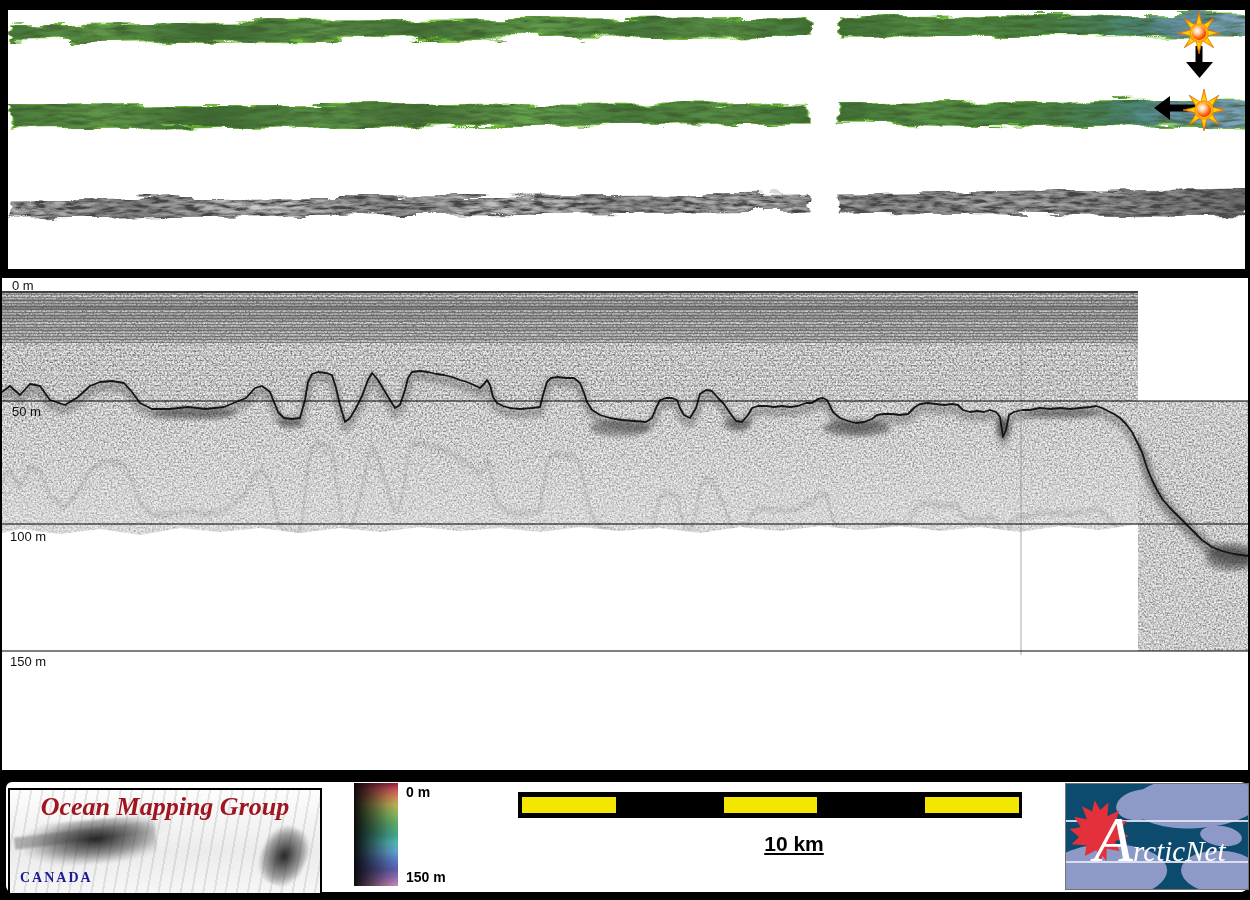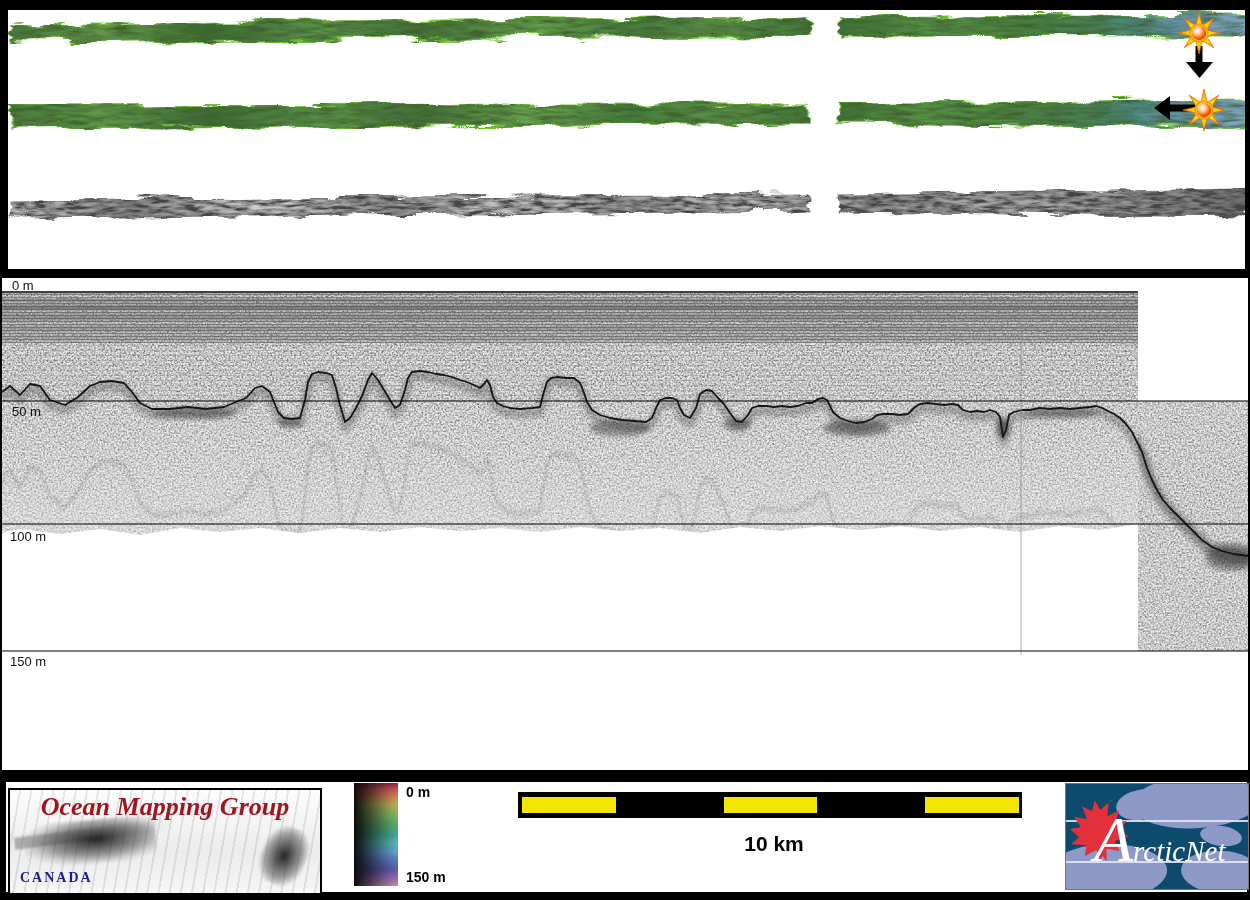--- a/index.html
+++ b/index.html
@@ -1,21 +1,21 @@
 <!DOCTYPE html>
 <html><head>
 <meta charset="utf-8">
 <style>
   html,body{margin:0;padding:0;}
   body{width:1250px;height:900px;background:#000;position:relative;overflow:hidden;
        font-family:"Liberation Sans",sans-serif;}
   .panel{position:absolute;background:#fff;}
   #top-panel{left:8px;top:10px;width:1237px;height:259px;}
   #mid-panel{left:2px;top:278px;width:1246px;height:492px;}
-  #bottom-panel{left:6px;top:782px;width:1241px;height:110px;}
+  #bottom-panel{left:6px;top:782px;width:1241px;height:110px;border-radius:6px;}
   svg{display:block;}
 
   
   .omg-box{position:absolute;left:2px;top:6px;width:310px;height:103px;border:2px solid #000;
            background:linear-gradient(180deg,#fdfdfd,#ececec 60%,#f6f6f6);overflow:hidden;}
   .omg-streaks{position:absolute;inset:0;
      background:repeating-linear-gradient(100deg,transparent 0 9px,rgba(140,140,140,.20) 9px 11px);}
   .omg-blob-left{position:absolute;left:14px;top:30px;width:132px;height:44px;transform:rotate(-5deg);
      background:radial-gradient(ellipse at 55% 45%,rgba(15,15,15,.9),rgba(60,60,60,.5) 45%,rgba(120,120,120,.22) 65%,transparent 78%);
      filter:blur(1px);}
@@ -34,22 +34,22 @@
   .colorbar{position:absolute;left:348px;top:1px;width:44px;height:103px;
      background:
       linear-gradient(to right,rgba(5,5,5,.95),rgba(10,10,10,.55) 40%,rgba(20,20,20,.18) 75%,rgba(0,0,0,0) 95%),
       linear-gradient(to bottom,#8c2430 0%,#c4505a 6%,#cf7e52 13%,#b9ad57 21%,#86b35c 30%,#57a868 40%,#41a389 50%,#4fb3b3 58%,#5e9ecb 67%,#5672c0 76%,#5b5aab 84%,#8766ae 91%,#b37cb3 97%,#c08cb0 100%);}
   .cb-label-top{position:absolute;left:400px;top:2px;font-weight:bold;font-size:14px;color:#000;}
   .cb-label-bottom{position:absolute;left:400px;top:87px;font-weight:bold;font-size:14px;color:#000;}
 
   .scalebar{position:absolute;left:512px;top:10px;width:504px;height:26px;background:#000;display:flex;}
   .sb-cell{flex:1;position:relative;}
   .sb-yellow{position:absolute;top:5px;bottom:5px;left:4px;right:3px;background:#f3e600;}
-  .sb-label{position:absolute;left:516px;top:50px;width:504px;text-align:center;
-     font-weight:bold;font-size:21px;color:#000;}
+  .sb-label{position:absolute;left:536px;top:50px;width:504px;text-align:center;
+     font-weight:bold;font-size:21px;color:#000;text-decoration:underline;}
 
   .an-logo{position:absolute;left:1059px;top:1px;width:182px;height:105px;background:#0c4a6e;
      overflow:hidden;border:1px solid #737373;}
   .an-land{position:absolute;background:#8d99c6;}
   .an-l1{top:-8px;right:-12px;width:125px;height:52px;border-radius:45% 55% 50% 50%;transform:rotate(-4deg);}
   .an-l2{top:6px;left:50px;width:48px;height:30px;border-radius:50% 50% 40% 60%;transform:rotate(-14deg);}
   .an-l3{bottom:-10px;left:-14px;width:115px;height:55px;border-radius:55% 45% 60% 40%;transform:rotate(3deg);}
   .an-l4{bottom:-4px;right:-8px;width:75px;height:42px;border-radius:50% 50% 40% 60%;}
   .an-l5{top:42px;right:6px;width:42px;height:20px;border-radius:50%;transform:rotate(8deg);}
   .an-line{position:absolute;left:0;width:100%;height:2px;background:#e2e6f4;opacity:.9;}

